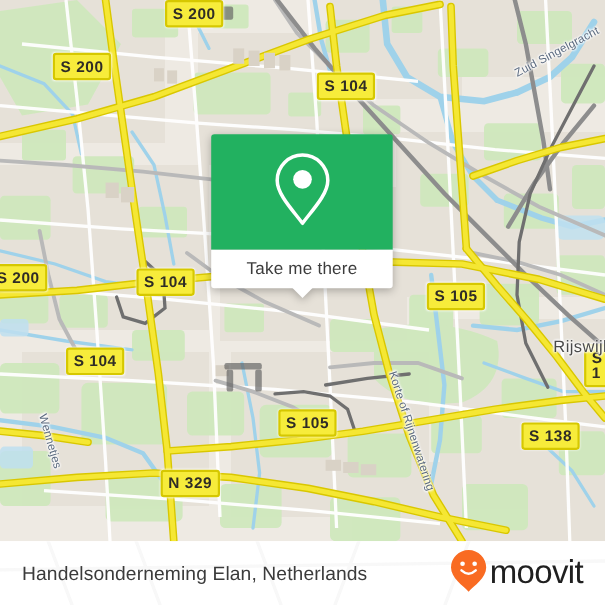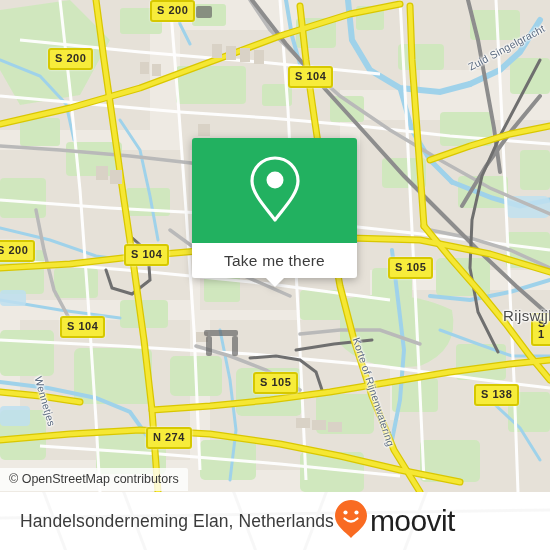--- a/index.html
+++ b/index.html
@@ -17,46 +17,46 @@
   .mlabel{position:absolute;white-space:nowrap;color:#5b5751;
           font-size:11px;letter-spacing:.2px;
           text-shadow:0 0 3px #fff,0 0 3px #fff,0 0 2px #fff,1px 0 2px #fff,-1px 0 2px #fff;
           pointer-events:none;}
   .mlabel.city{font-size:15px;color:#4a4a4a;letter-spacing:.4px;}
   .mlabel.water{color:#5c6b80;font-size:10.5px;}
   .mlabel.rot{transform-origin:0 0;}
 
   
   .shield{position:absolute;background:#f7ec3b;border:2px solid #d6c800;
-          border-radius:3px;color:#2f2c26;font-size:11px;font-weight:bold;
+          border-radius:3px;color:#2f2c26;font-size:14px;font-weight:bold;
           line-height:1;padding:3px 5px 4px 5px;letter-spacing:.5px;
           box-shadow:0 0 2px rgba(255,255,255,.9);}
 
   
   #callout{position:absolute;left:192px;top:122px;width:165px;
-           filter:drop-shadow(0 2px 4px rgba(0,0,0,.28));margin-top:16px;}
+           filter:drop-shadow(0 2px 4px rgba(0,0,0,.28));}
   #callout-head{background:#22b160;height:105px;border-radius:3px 3px 0 0;
                 display:flex;align-items:center;justify-content:center;}
   #callout-btn{background:#fff;height:35px;border-radius:0 0 3px 3px;
                display:flex;align-items:center;justify-content:center;
                color:#3c3c3c;font-size:15.5px;letter-spacing:.2px;cursor:pointer;}
   #callout-tail{position:absolute;left:50%;bottom:-9px;margin-left:-10px;
                 width:0;height:0;border-left:10px solid transparent;
                 border-right:10px solid transparent;border-top:10px solid #fff;}
 
   
   #attrib{position:absolute;left:0;top:468px;
           background:rgba(255,255,255,.78);
           padding:4px 9px 5px 9px;color:#3a3a3a;font-size:12.5px;
           border-radius:0 2px 0 0;}
 
   
   #footer{position:absolute;left:0;top:492px;width:550px;height:58px;
           background:#fff;display:flex;align-items:center;
-          padding:0 20px;box-sizing:border-box;
+          justify-content:space-between;padding:0 20px;box-sizing:border-box;
           overflow:hidden;}
   #footer-bg{position:absolute;left:0;top:0;width:550px;height:58px;opacity:.07;}
   #footer-title{position:relative;color:#3b3b3b;font-size:17.5px;letter-spacing:.1px;}
   #brand{position:relative;display:flex;align-items:center;gap:2px;}
   #brand-word{color:#1f1f1f;font-size:30px;font-weight:normal;letter-spacing:-.6px;
               line-height:1;}
 </style>
 </head>
 <body>
 
@@ -244,29 +244,28 @@
       <div class="shield" style="left:150px;top:0px;">S 200</div>
       <div class="shield" style="left:48px;top:48px;">S 200</div>
       <div class="shield" style="left:288px;top:66px;">S 104</div>
       <div class="shield" style="left:-10px;top:240px;">S 200</div>
       <div class="shield" style="left:124px;top:244px;">S 104</div>
       <div class="shield" style="left:388px;top:257px;">S 105</div>
       <div class="shield" style="left:60px;top:316px;">S 104</div>
       <div class="shield" style="left:253px;top:372px;">S 105</div>
       <div class="shield" style="left:474px;top:384px;">S 138</div>
       <div class="shield" style="left:531px;top:313px;">S 1</div>
-      <div class="shield" style="left:146px;top:427px;">N 274</div>
+      <div class="shield" style="left:146px;top:427px;">N 329</div>
     </div>
 
     <div class="mlabel city" style="left:503px;top:307px;">Rijswijk</div>
     <div class="mlabel water rot" style="left:466px;top:62px;transform:rotate(-28deg);">Zuid Singelgracht</div>
     <div class="mlabel water rot" style="left:362px;top:336px;transform:rotate(72deg);">Korte of Rijnenwatering</div>
     <div class="mlabel water rot" style="left:44px;top:375px;transform:rotate(74deg);">Wennetjes</div>
 
-    <div id="attrib">© OpenStreetMap contributors</div>
   </div>
 
   <div id="callout">
     <div id="callout-head">
       <span>
         <svg width="56" height="72" viewBox="0 0 56 72" aria-hidden="true">
           <path d="M28 5 C15.3 5 5 15.3 5 28 C5 41 20 56 28 67 C36 56 51 41 51 28 C51 15.3 40.7 5 28 5 Z" fill="none" stroke="#ffffff" stroke-width="3.2" stroke-linejoin="round"></path>
           <circle cx="28" cy="27" r="8.5" fill="#ffffff"></circle>
         </svg>
       </span>

